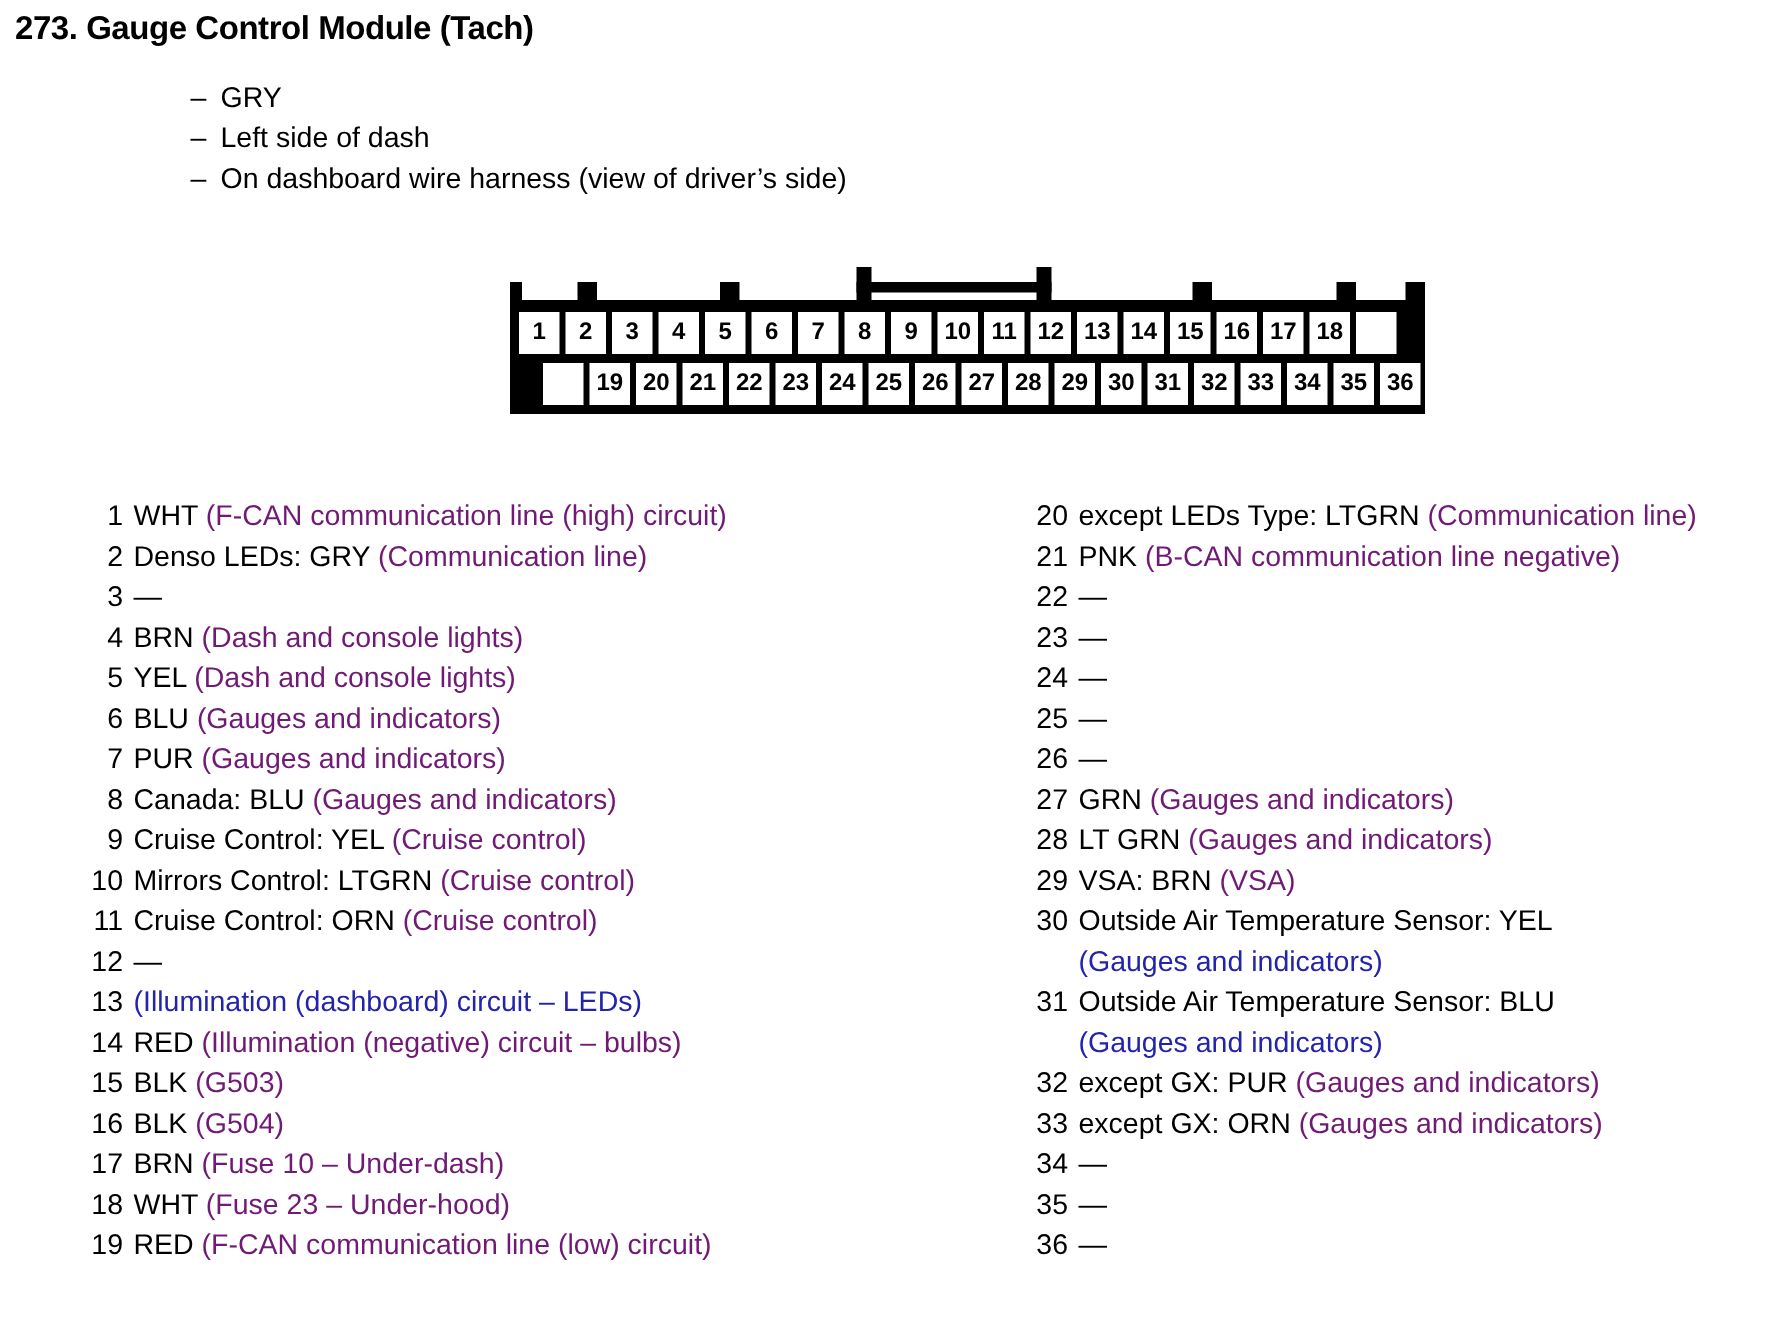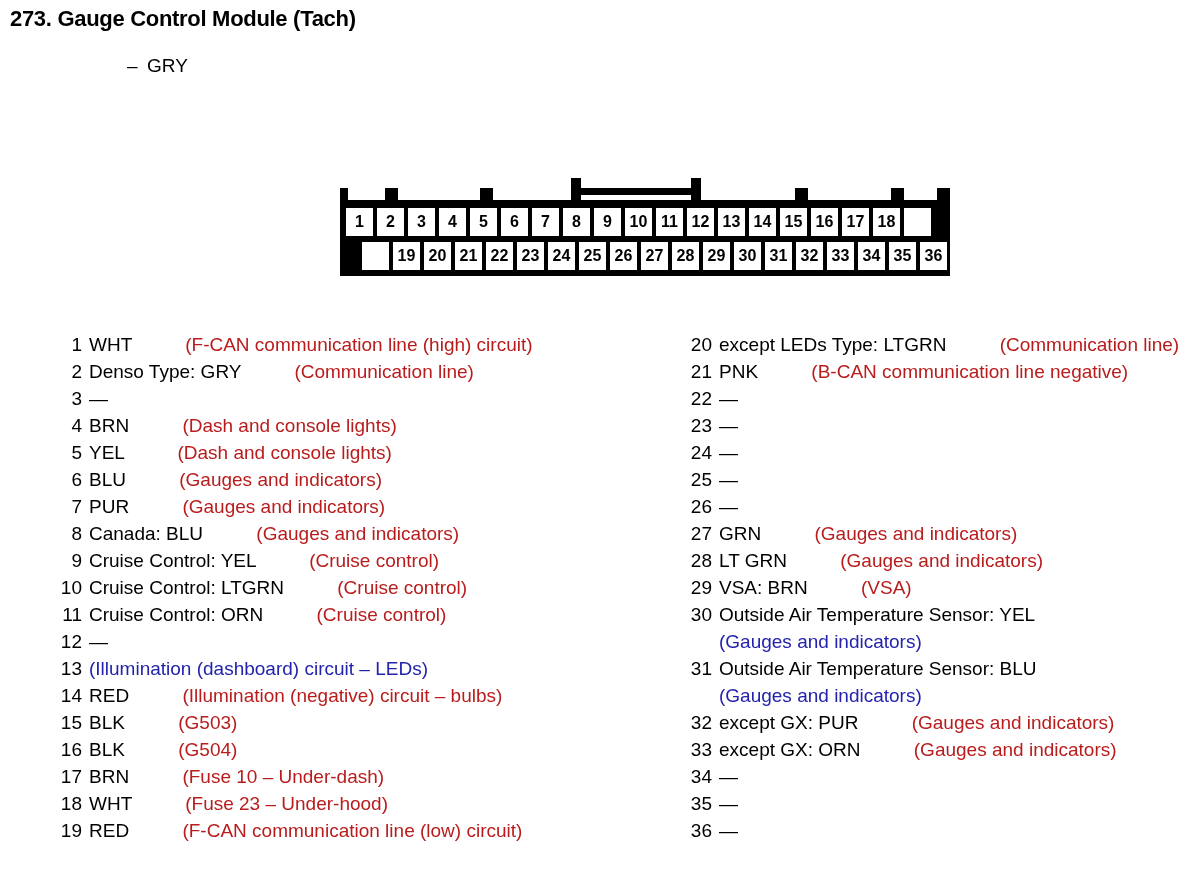--- a/index.html
+++ b/index.html
@@ -155,35 +155,36 @@
     flex: 0 0 auto;
     text-align: right;
     margin-right: 7px;
   }
   .left-col .pin-num { width: 22px; }
   .right-col .pin-num { width: 26px; }
   .pin-desc {
     flex: 1 1 auto;
   }
   .pin-desc .circuit {
-    color: #b91c1c;
-    margin-left: 48px;
+    color: #701a75;
   }
   .pin-desc .cont {
     display: block;
     color: #2323ad;
   }
 </style>
 </head>
 <body>
 
 <div class="page-title">273. Gauge Control Module (Tach)</div>
 
 <div class="subtitle-list">
   <span class="subtitle-row"><span class="dash-mark">–</span><span>GRY</span></span>
+  <span class="subtitle-row"><span class="dash-mark">–</span><span>Left side of dash</span></span>
+  <span class="subtitle-row"><span class="dash-mark">–</span><span>On dashboard wire harness (view of driver’s side)</span></span>
 </div>
 
 <div class="connector">
   <div class="conn-body"></div>
 
   <div class="left-notch"></div>
   <div class="tab" style="left:45px;"></div>
   <div class="tab" style="left:140px;"></div>
   <div class="tab" style="left:455px;"></div>
   <div class="tab" style="left:551px;"></div>
@@ -239,21 +240,21 @@
     </div>
 </div>
 
 <div class="pin-list left-col" id="pin-list-left">
     <div class="pin-entry">
       <span class="pin-num">1</span>
       <span class="pin-desc"><span class="wire">WHT </span><span class="circuit">(F-CAN communication line (high) circuit)</span></span>
     </div>
     <div class="pin-entry">
       <span class="pin-num">2</span>
-      <span class="pin-desc"><span class="wire">Denso Type: GRY </span><span class="circuit">(Communication line)</span></span>
+      <span class="pin-desc"><span class="wire">Denso LEDs: GRY </span><span class="circuit">(Communication line)</span></span>
     </div>
     <div class="pin-entry">
       <span class="pin-num">3</span>
       <span class="pin-desc"><span class="wire">—</span></span>
     </div>
     <div class="pin-entry">
       <span class="pin-num">4</span>
       <span class="pin-desc"><span class="wire">BRN </span><span class="circuit">(Dash and console lights)</span></span>
     </div>
     <div class="pin-entry">
@@ -271,21 +272,21 @@
     <div class="pin-entry">
       <span class="pin-num">8</span>
       <span class="pin-desc"><span class="wire">Canada: BLU </span><span class="circuit">(Gauges and indicators)</span></span>
     </div>
     <div class="pin-entry">
       <span class="pin-num">9</span>
       <span class="pin-desc"><span class="wire">Cruise Control: YEL </span><span class="circuit">(Cruise control)</span></span>
     </div>
     <div class="pin-entry">
       <span class="pin-num">10</span>
-      <span class="pin-desc"><span class="wire">Cruise Control: LTGRN  </span><span class="circuit">(Cruise control)</span></span>
+      <span class="pin-desc"><span class="wire">Mirrors Control: LTGRN  </span><span class="circuit">(Cruise control)</span></span>
     </div>
     <div class="pin-entry">
       <span class="pin-num">11</span>
       <span class="pin-desc"><span class="wire">Cruise Control: ORN </span><span class="circuit">(Cruise control)</span></span>
     </div>
     <div class="pin-entry">
       <span class="pin-num">12</span>
       <span class="pin-desc"><span class="wire">—</span></span>
     </div>
     <div class="pin-entry">

